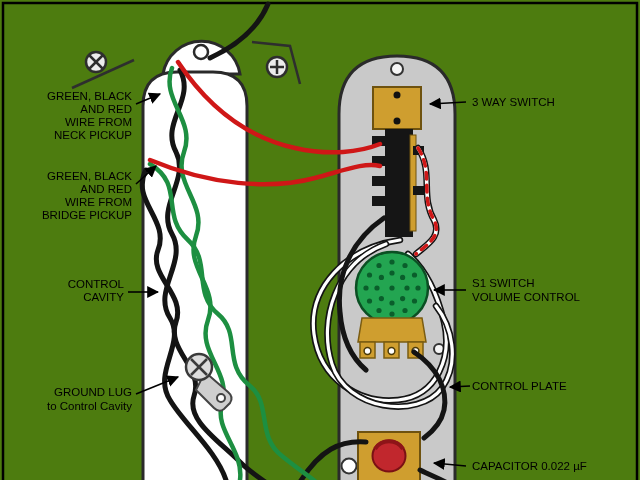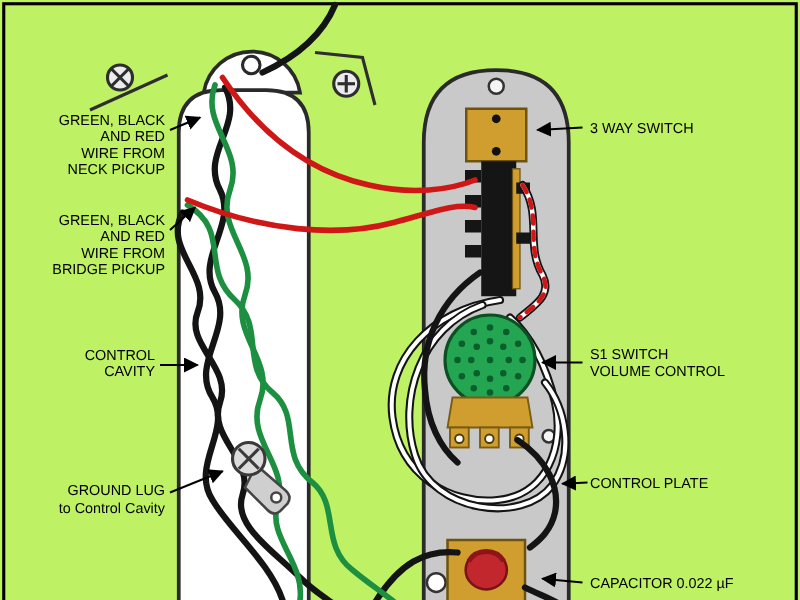--- a/index.html
+++ b/index.html
@@ -1,17 +1,17 @@
 <!DOCTYPE html>
 <html><head>
 <meta charset="utf-8">
 <style>
   html,body{margin:0;padding:0;background:#ffffff;}
   body{width:640px;height:480px;overflow:hidden;}
-  .stage{position:relative;width:640px;height:480px;background:#bef264;}
+  .stage{position:relative;width:640px;height:480px;background:#4d7c0f;}
   svg{display:block;}
   text{font-family:"Liberation Sans","DejaVu Sans",sans-serif;font-size:11.5px;fill:#000;}
   .lbl{font-weight:400;}
 </style>
 </head>
 <body>
 
 <div class="stage">
 <svg width="640" height="480" viewBox="0 0 640 480">
   <defs>

